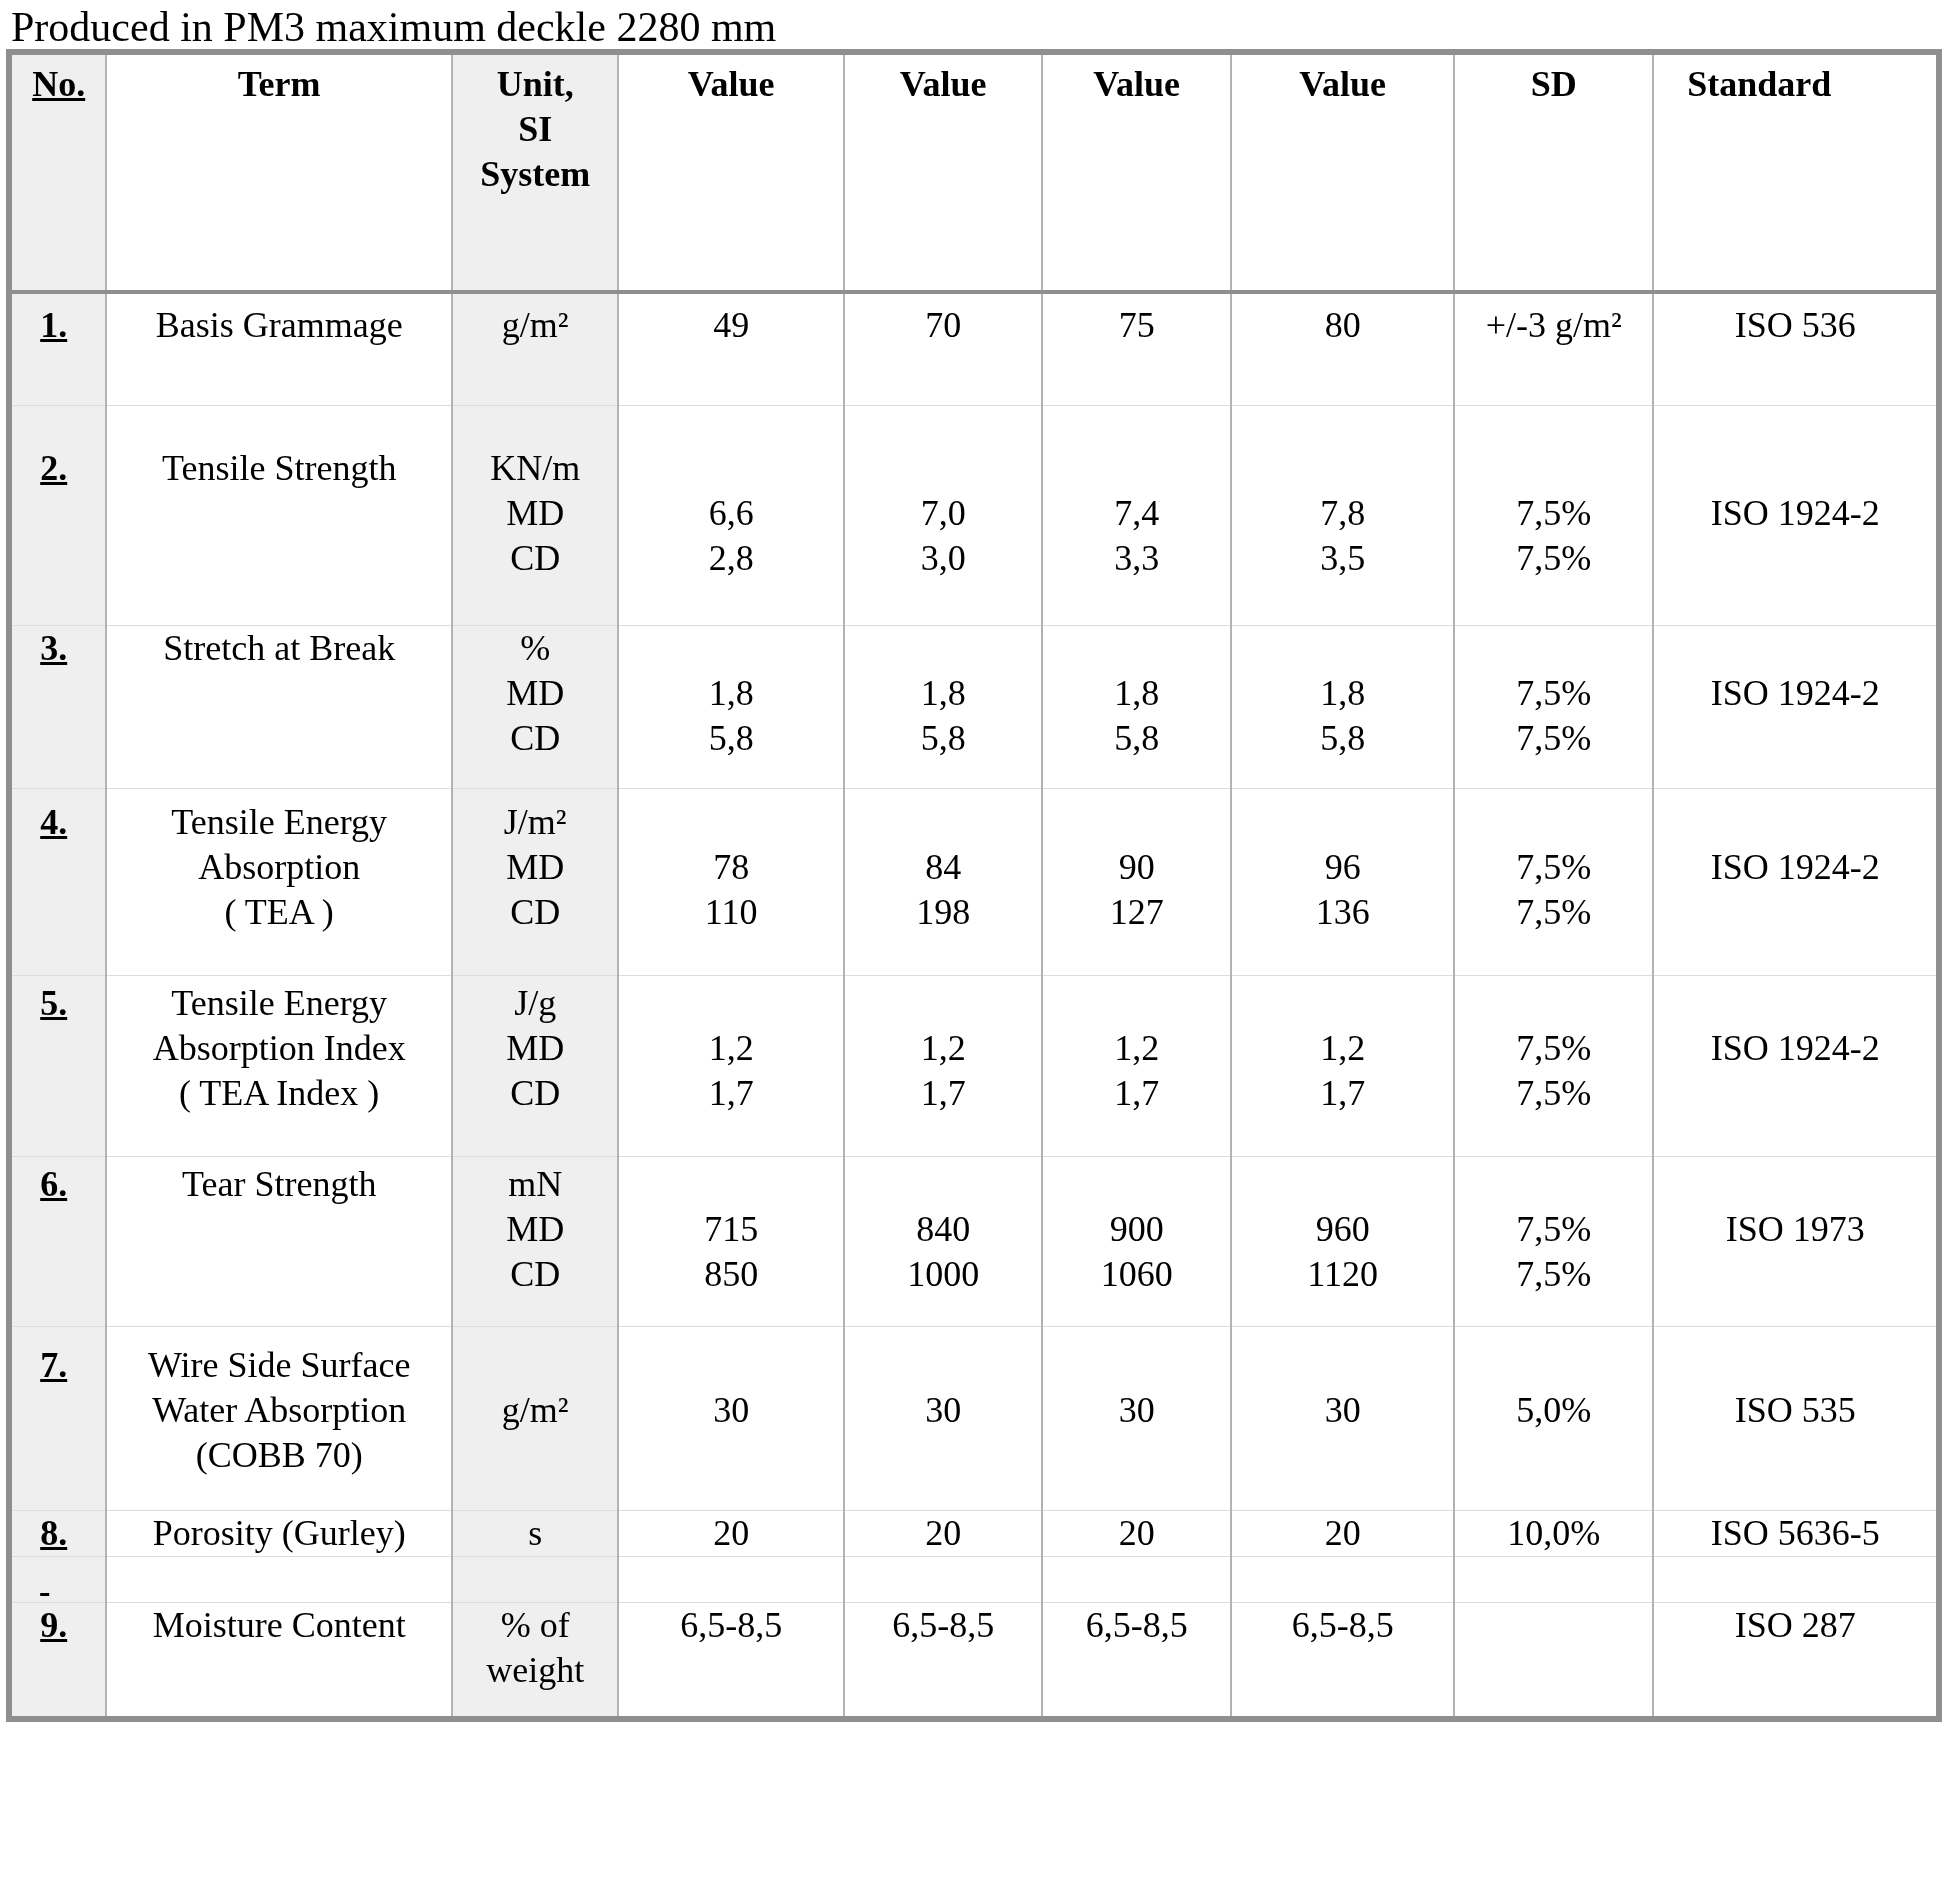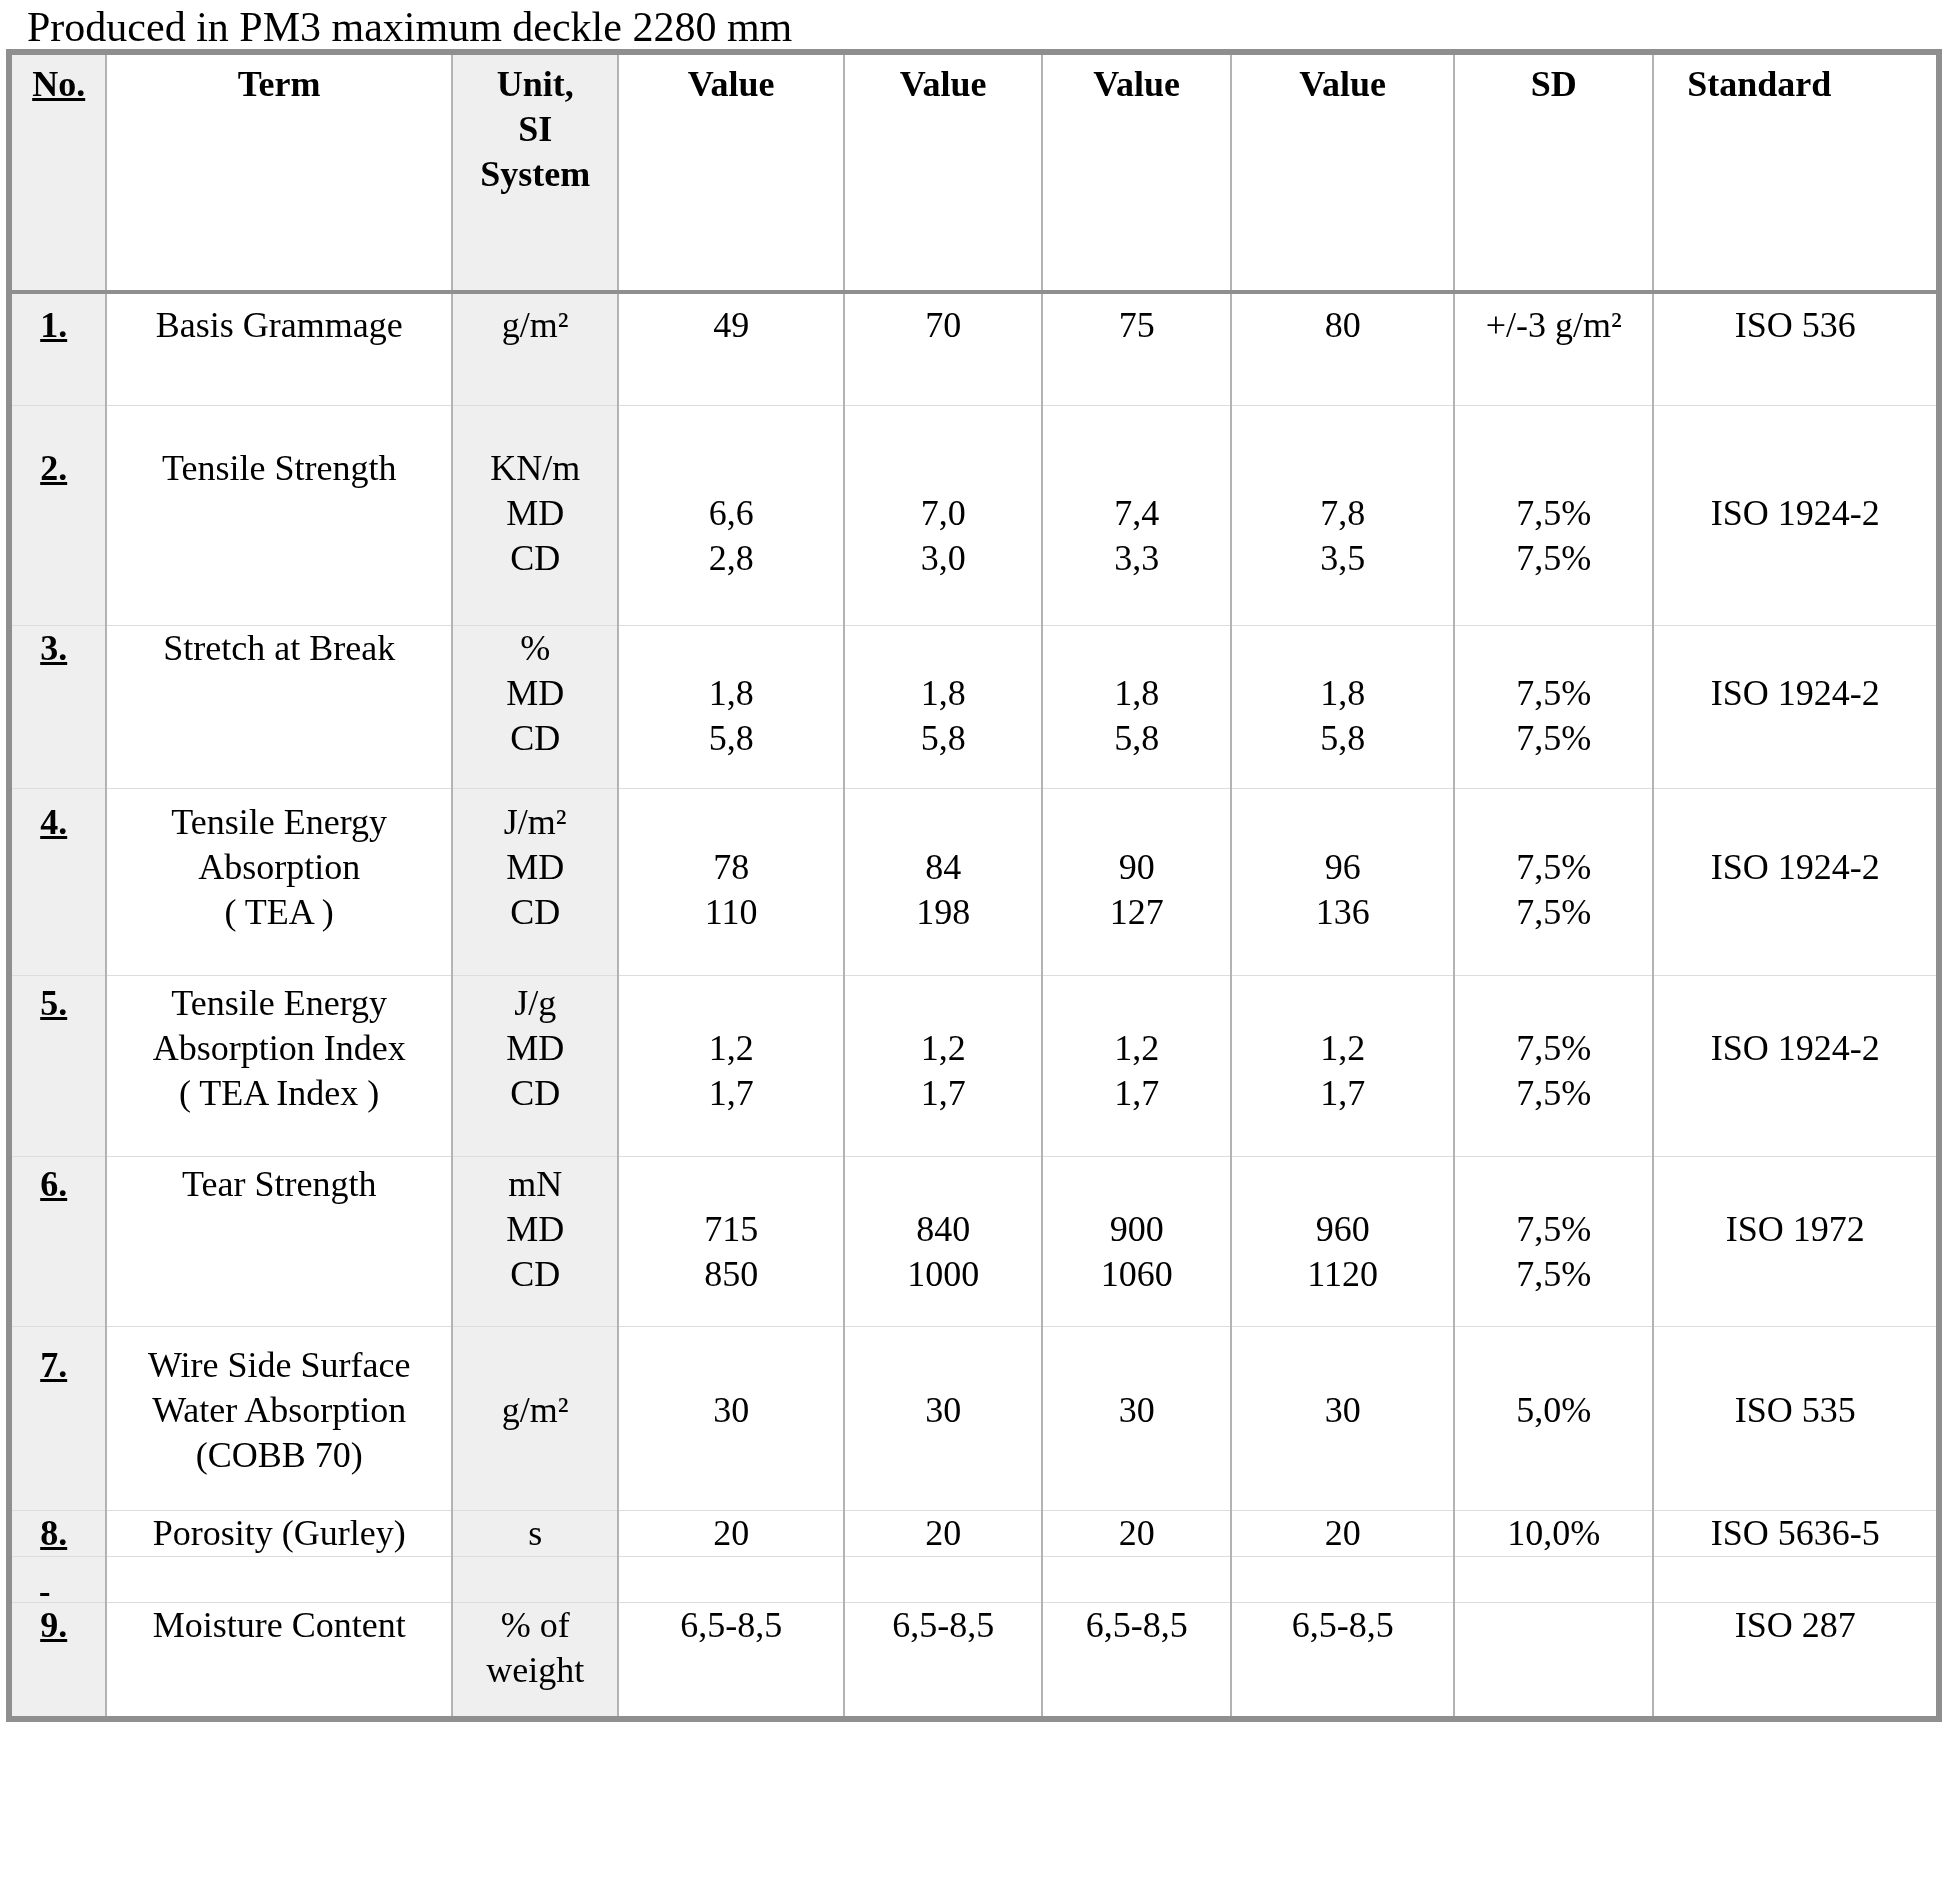--- a/index.html
+++ b/index.html
@@ -15,21 +15,21 @@
     font-family:"Liberation Serif","DejaVu Serif",serif;
     overflow:hidden;
   }
   .page{position:relative;padding-top:4.7px;}
   h1{
     margin:0 0 0 11px;padding:0;
     font-size:50px;line-height:64px;font-weight:bold;white-space:nowrap;
   }
   h1 .t2{font-size:54px;margin-left:12.5px;}
   .subtitle{
-    margin-left:27px;font-size:42px;line-height:44px;white-space:nowrap;
+    margin-left:11px;font-size:42px;line-height:44px;white-space:nowrap;
   }
   table{
     border-collapse:collapse;table-layout:fixed;
     width:1932px;margin-left:6.2px;
     border:6.2px solid var(--border-strong);
   }
   th,td{
     vertical-align:top;font-size:36px;line-height:45px;
     padding:0;overflow:hidden;text-align:center;
   }
@@ -341,21 +341,21 @@
             <div class="ln">960</div>
             <div class="ln">1120</div>
           </td>
           <td class="c7">
             <div class="ln">&nbsp;</div>
             <div class="ln">7,5%</div>
             <div class="ln">7,5%</div>
           </td>
           <td class="c8">
             <div class="ln">&nbsp;</div>
-            <div class="ln">ISO 1972</div>
+            <div class="ln">ISO 1973</div>
           </td>
         </tr>
         <tr class="r7">
           <td class="c0">
             <div class="ln">7.</div>
           </td>
           <td class="c1">
             <div class="ln">Wire Side Surface</div>
             <div class="ln">Water Absorption</div>
             <div class="ln">(COBB 70)</div>

